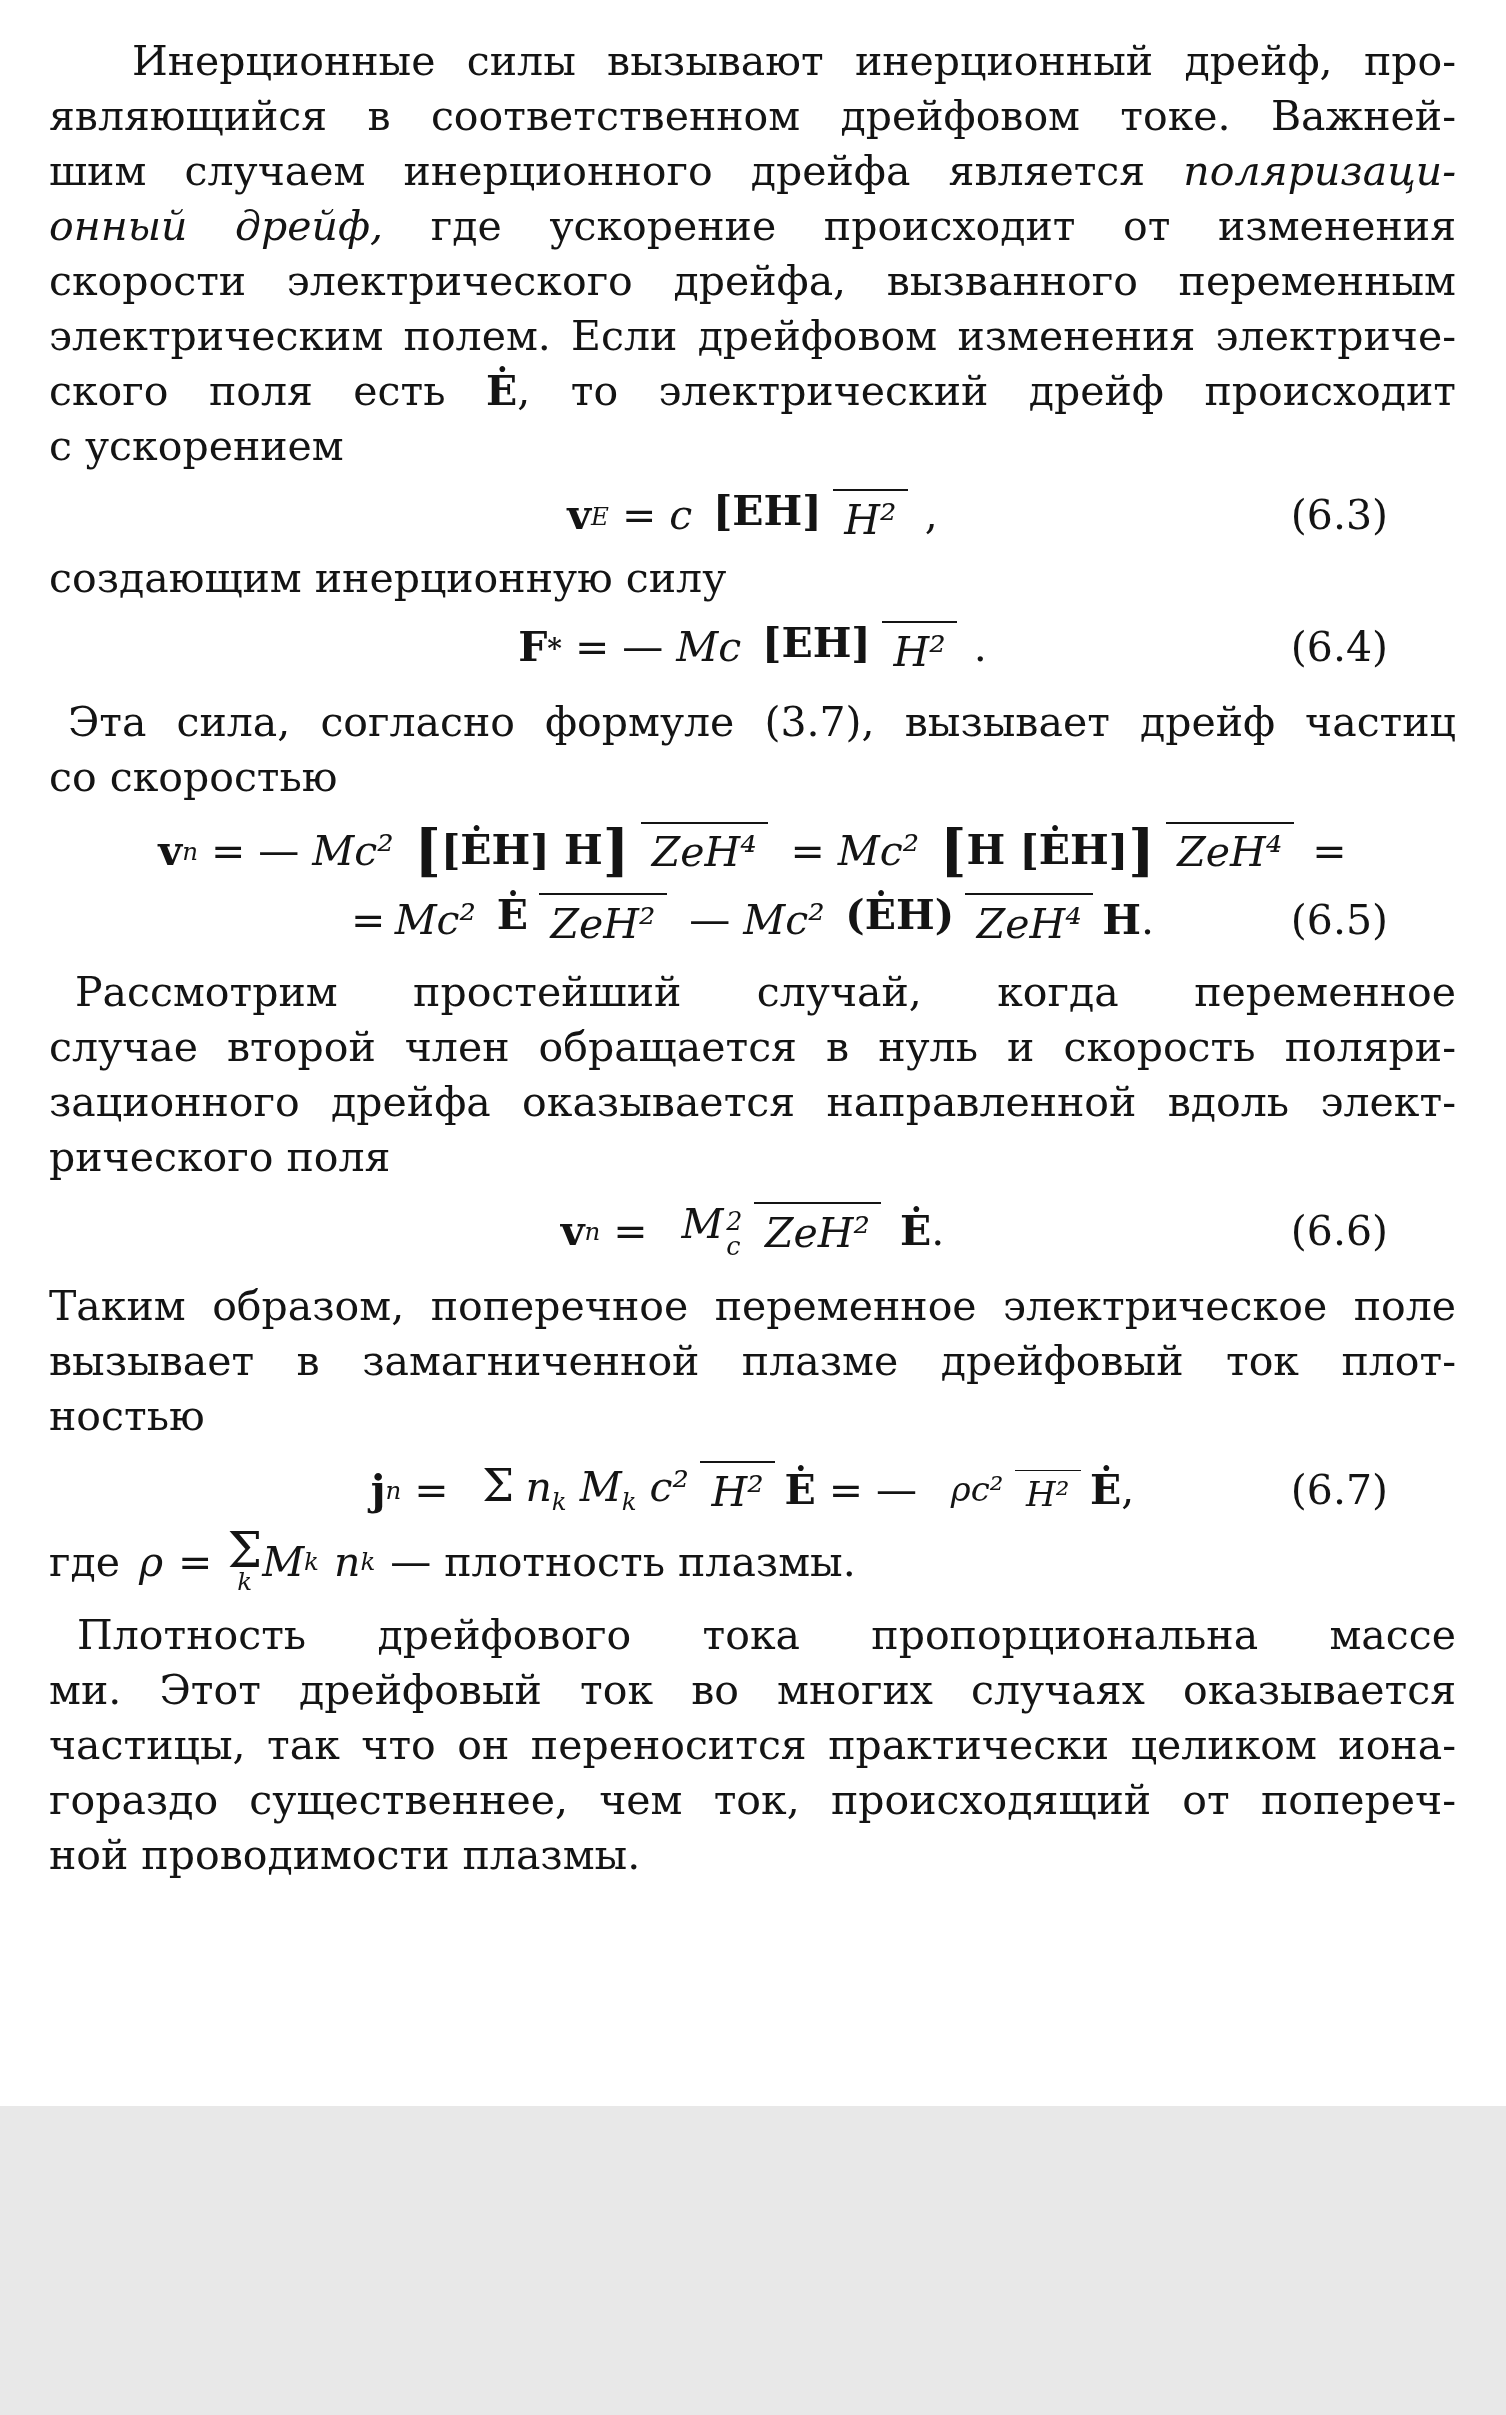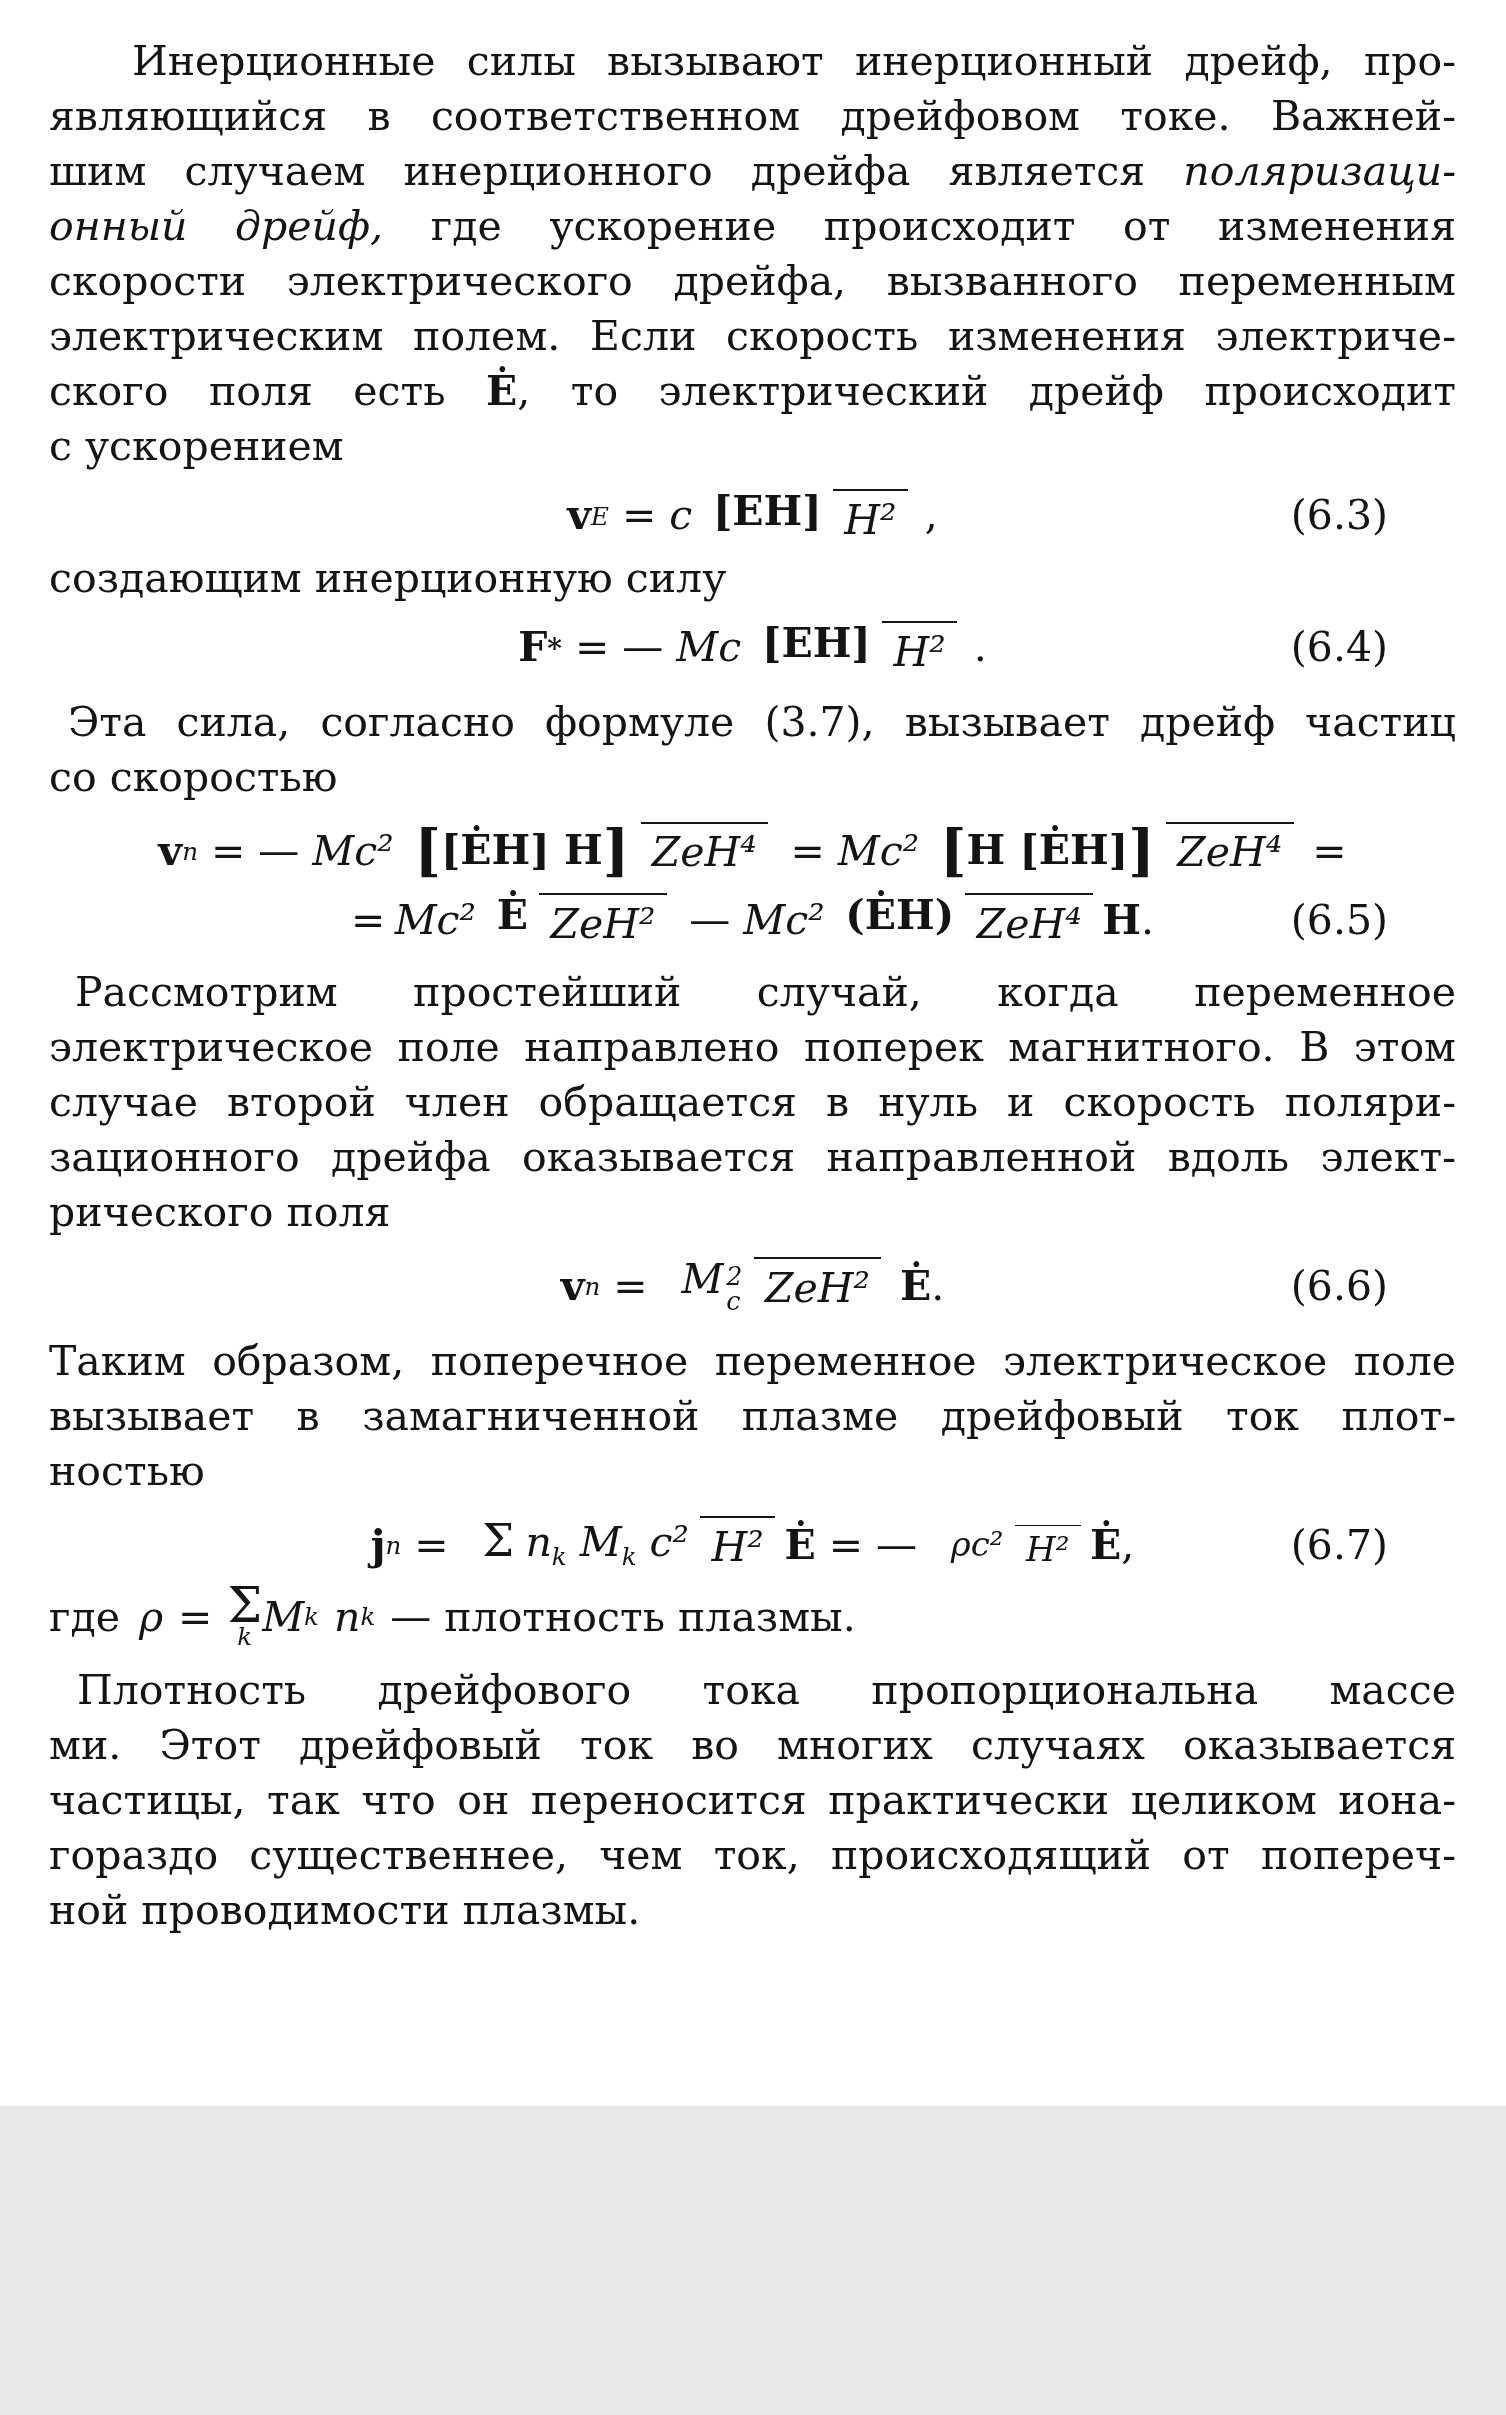--- a/index.html
+++ b/index.html
@@ -64,21 +64,21 @@
 
 <div class="page">
   <div class="content">
 
     <div class="para">
       <div class="line jst ind-88"><span>Инерционные силы вызывают инерционный дрейф, про-</span></div>
       <div class="line jst"><span>являющийся в соответственном дрейфовом токе. Важней-</span></div>
       <div class="line jst"><span>шим случаем инерционного дрейфа является </span><span class="it">поляризаци-</span></div>
       <div class="line jst"><span class="it">онный дрейф,</span><span> где ускорение происходит от изменения</span></div>
       <div class="line jst"><span>скорости электрического дрейфа, вызванного переменным</span></div>
-      <div class="line jst"><span>электрическим полем. Если скорость изменения электриче-</span></div>
+      <div class="line jst"><span>электрическим полем. Если дрейфовом изменения электриче-</span></div>
       <div class="line jst"><span>ского поля есть </span><span class="vec">Ė</span><span>, то электрический дрейф происходит</span></div>
       <div class="line"><span>с ускорением</span></div>
     </div>
 
     <div class="eqrow eq63">
       <span class="vec">v</span>
         <span class="sub">E</span>
       <span class="m">=</span>
       <span class="it">c</span>
       <span class="frac">
@@ -140,21 +140,20 @@
         <span class="num vec">(ĖH)</span>
         <span class="den it">ZeH⁴</span>
       </span>
       <span class="vec">H</span>
         <span>.</span>
       <span class="eqno">(6.5)</span>
     </div>
 
     <div class="para">
       <div class="line jst ind-28"><span>Рассмотрим простейший случай, когда переменное</span></div>
-      <div class="line jst"><span>электрическое поле направлено поперек магнитного. В этом</span></div>
       <div class="line jst"><span>случае второй член обращается в нуль и скорость поляри-</span></div>
       <div class="line jst"><span>зационного дрейфа оказывается направленной вдоль элект-</span></div>
       <div class="line"><span>рического поля</span></div>
     </div>
 
     <div class="eqrow eq66">
       <span class="vec">v</span>
         <span class="sub">п</span>
       <span class="m">=</span>
       <span class="frac">

